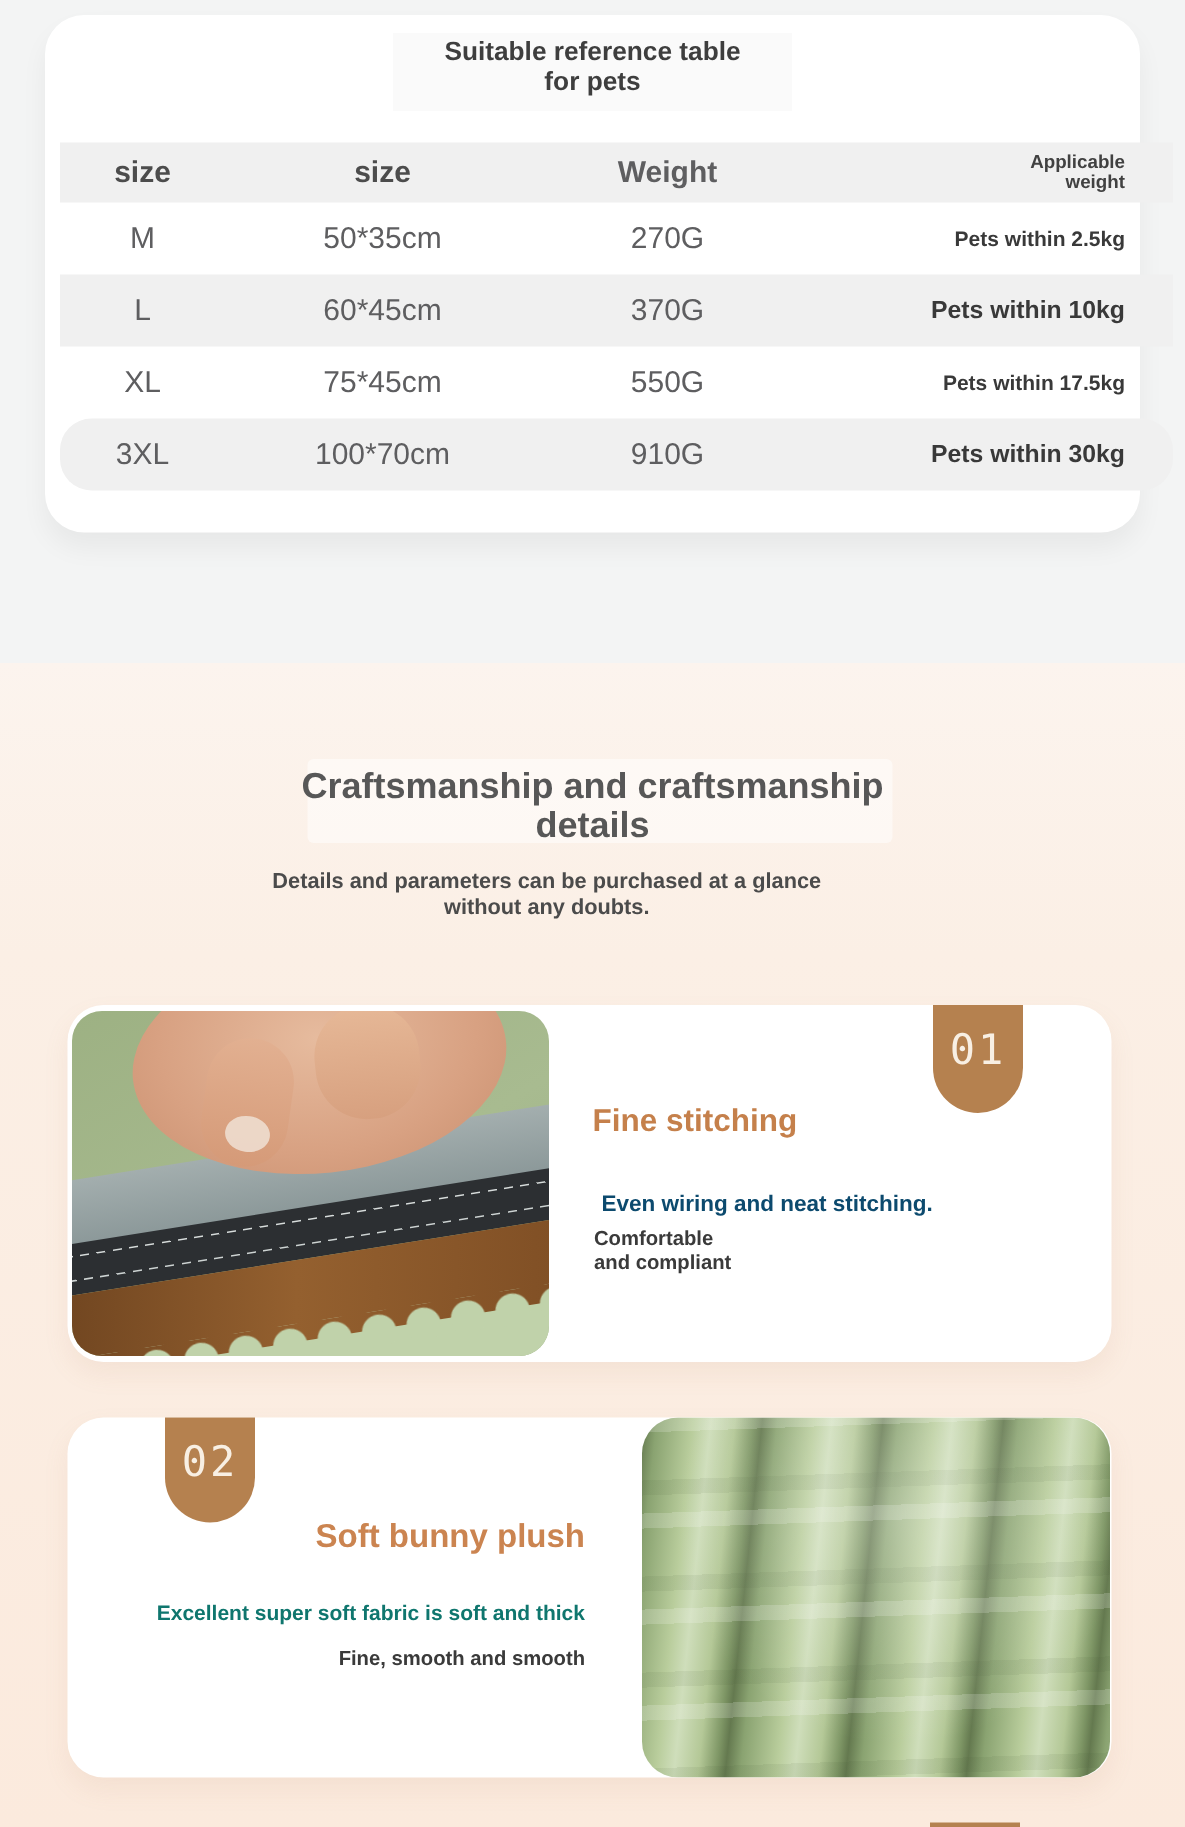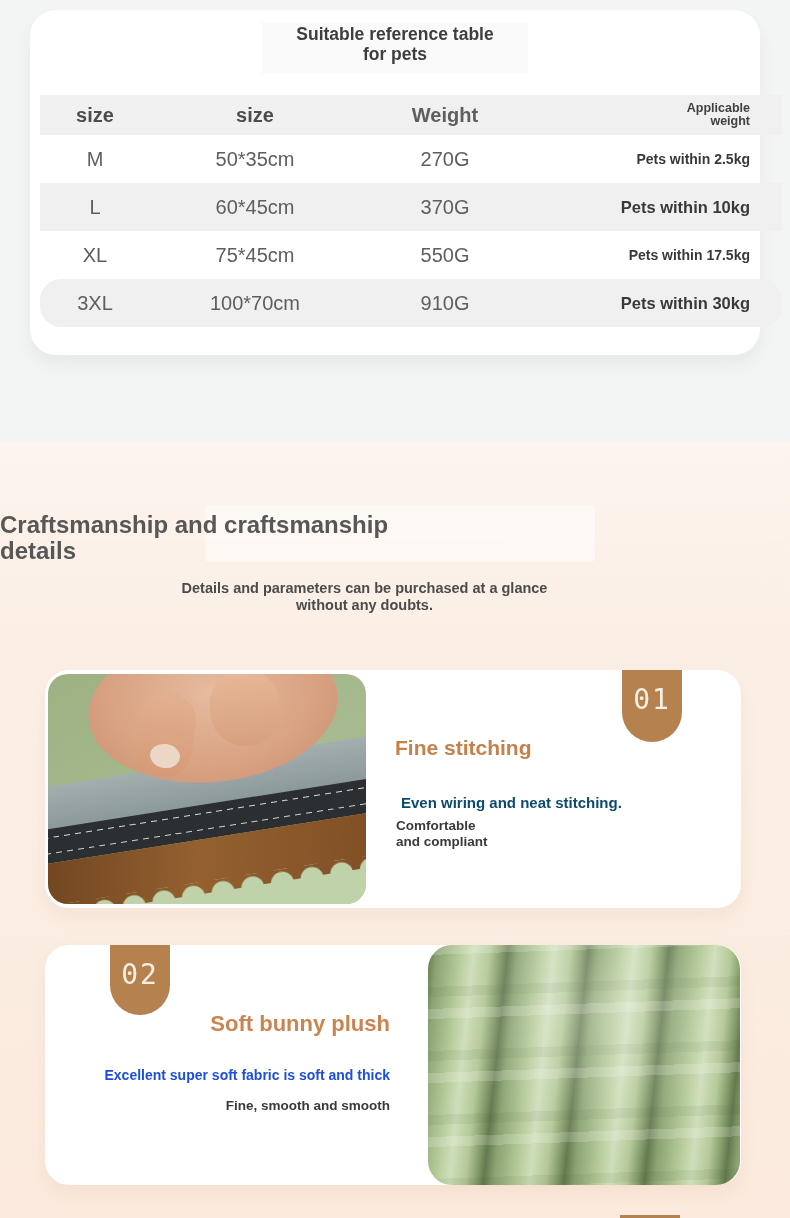--- a/index.html
+++ b/index.html
@@ -44,21 +44,21 @@
   .trow .c1, .trow .c2, .trow .c3 { font-size:20px; color:#5e5e60; }
   .thead .c1, .thead .c2 { color:#4c4c4c; }
   .cell-applicable { font-size:14px; font-weight:bold; color:#393939; }
   .row-1 .cell-applicable, .row-3 .cell-applicable { font-size:16.5px; }
   
   .heading-band {
     position:absolute; left:205px; top:506px; width:390px; height:56px;
     background:rgba(255,255,255,0.5); border-radius:4px;
   }
   .craft-heading {
-    position:absolute; left:0; top:512px; width:790px; text-align:left;
+    position:absolute; left:0; top:512px; width:790px; text-align:center;
     font-size:24px; font-weight:bold; color:#575757; line-height:26px;
   }
   .craft-sub {
     position:absolute; left:0; top:580px; width:729px; text-align:center;
     font-size:14.5px; font-weight:bold; color:#4b4b4b; line-height:16.5px;
   }
   
   .card {
     position:absolute; left:45px; width:696px; background:#ffffff;
     border-radius:24px; box-shadow:0 8px 16px rgba(184,140,110,0.10);
@@ -71,21 +71,21 @@
     font-family:"DejaVu Sans Mono", monospace; font-size:28px; letter-spacing:2px;
     padding-top:13px; z-index:5;
   }
   .badge-1 { left:577px; top:0; }
   .badge-2 { left:65px; top:0; height:70px; }
   .f1-title { position:absolute; left:350px; top:66px; font-size:21px; font-weight:bold; color:#c5804b; }
   .f1-d1 { position:absolute; left:356px; top:124px; font-size:15px; font-weight:bold; color:#0c4a6e; }
   .f1-d23 { position:absolute; left:351px; top:148px; font-size:13.5px; font-weight:bold; color:#3a3a3a; line-height:15.5px; }
   .f2-text { position:absolute; left:0; top:0; width:345px; height:240px; text-align:right; }
   .f2-title { position:absolute; right:0; top:66px; width:345px; font-size:22px; font-weight:bold; color:#cb8450; }
-  .f2-d1 { position:absolute; right:0; top:122px; width:345px; font-size:14px; font-weight:bold; color:#1d4ed8; }
+  .f2-d1 { position:absolute; right:0; top:122px; width:345px; font-size:14px; font-weight:bold; color:#0f766e; }
   .f2-d2 { position:absolute; right:0; top:153px; width:345px; font-size:13.5px; font-weight:bold; color:#3a3a3a; }
   
   .photo-1 {
     position:absolute; left:3px; top:4px; width:318px; height:230px;
     border-radius:20px; overflow:hidden;
     background:linear-gradient(150deg,#9db183 0%, #a8bb90 55%, #9cb184 100%);
   }
   .p1-streaks {
     position:absolute; left:0; bottom:0; width:100%; height:70px;
     background:repeating-linear-gradient(94deg, rgba(70,90,55,0.13) 0 3px, transparent 3px 28px);

